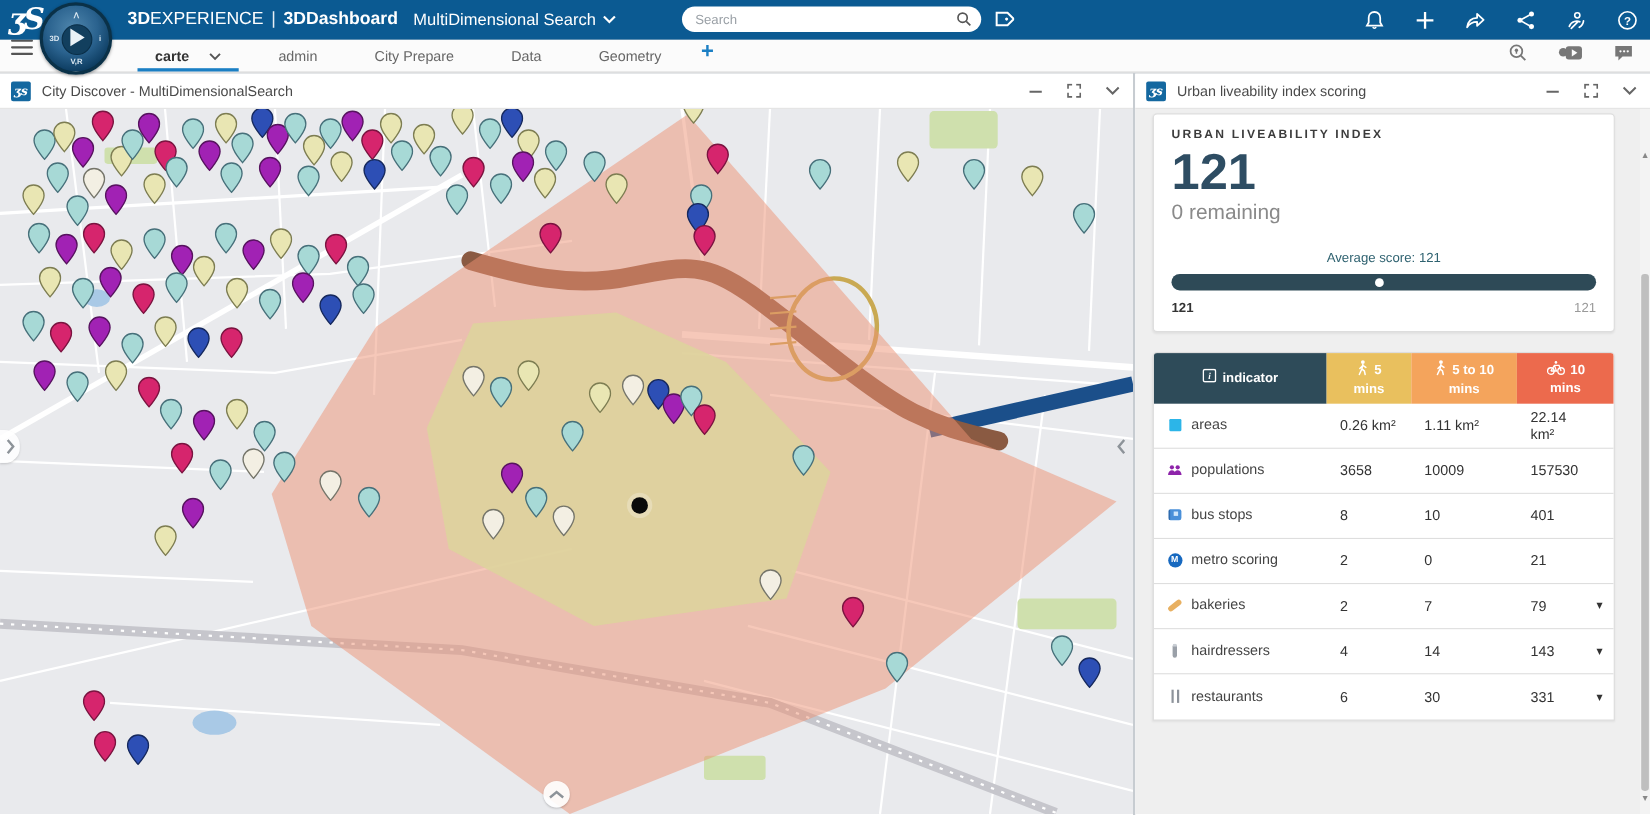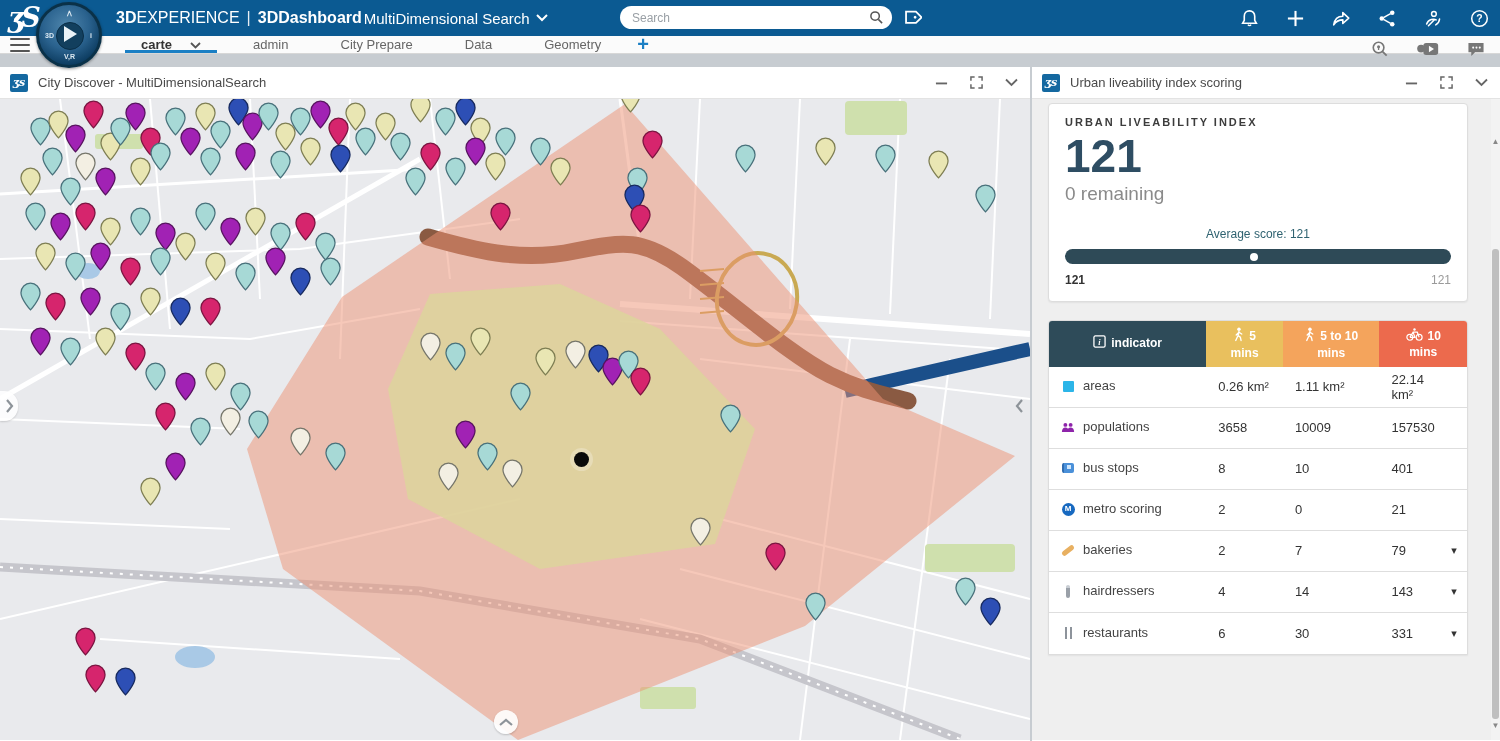--- a/index.html
+++ b/index.html
@@ -14,31 +14,31 @@
   .compass .play { position:absolute; left:25px; top:21px; width:0; height:0; border-left:13px solid #eaf2f7; border-top:8px solid transparent; border-bottom:8px solid transparent; }
   .compass .c-lbl { position:absolute; color:#dce9f2; font-size:7px; font-weight:bold; }
   .compass .c-n { left:28px; top:5px; }
   .compass .c-w { left:6px; top:27px; }
   .compass .c-e { right:7px; top:27px; }
   .compass .c-s { left:25px; bottom:5px; }
   .tb-title { position:absolute; left:116px; top:0; height:36px; display:flex; align-items:center; color:#fff; font-size:16px; white-space:nowrap; }
   .tb-title .b { font-weight:bold; }
   .tb-title .lt { font-weight:normal; }
   .tb-title .sep { margin:0 7px; font-weight:300; opacity:.9; }
-  .tb-title .dash { margin-left:2px; font-weight:normal; font-size:15px; }
+  .tb-title .dash { margin-left:14px; font-weight:normal; font-size:15px; }
   .tb-title svg { margin-left:6px; }
   .searchwrap { position:absolute; left:620px; top:6px; width:272px; height:23px; background:#fff; border-radius:12px; display:flex; align-items:center; padding:0 8px 0 12px; }
   .searchwrap input { flex:1; border:none; outline:none; font-size:12px; color:#444; background:transparent; font-family:"Liberation Sans",sans-serif; }
   .searchwrap input::placeholder { color:#9aa0a6; }
   .tagicon { position:absolute; left:900px; top:7px; }
   .tb-actions { position:absolute; right:10px; top:0; height:36px; display:flex; align-items:center; gap:24px; }
   .tb-ic { width:22px; height:22px; display:flex; align-items:center; justify-content:center; cursor:pointer; }
 
   
-  .tabbar { position:absolute; left:0; top:36px; width:1500px; height:18px; background:#fbfbfb; border-bottom:1px solid #d7d7d7; display:flex; align-items:center; z-index:40; }
+  .tabbar { position:absolute; left:0; top:36px; width:1500px; height:30px; background:#fbfbfb; border-bottom:1px solid #d7d7d7; display:flex; align-items:flex-start; z-index:40; }
   .hamburger { margin-left:10px; width:20px; height:14px; display:flex; flex-direction:column; justify-content:space-between; cursor:pointer; }
   .hamburger span { display:block; height:2px; background:#555; border-radius:1px; }
   .tabs { display:flex; align-items:center; margin-left:85px; height:100%; }
   .tab { position:relative; height:100%; display:flex; align-items:center; padding:0 26px; font-size:13px; color:#666; cursor:pointer; white-space:nowrap; }
   .tab.active { color:#333; font-weight:bold; }
   .tab.active:after { content:""; position:absolute; left:10px; right:10px; bottom:0; height:3px; background:#1b7fc4; }
   .tab .tchev { margin-left:18px; }
   .tab-add { color:#1b7fc4; font-size:20px; font-weight:bold; padding:0 10px; cursor:pointer; }
   .tabbar-right { position:absolute; right:14px; top:0; height:30px; display:flex; align-items:center; gap:26px; }
 

